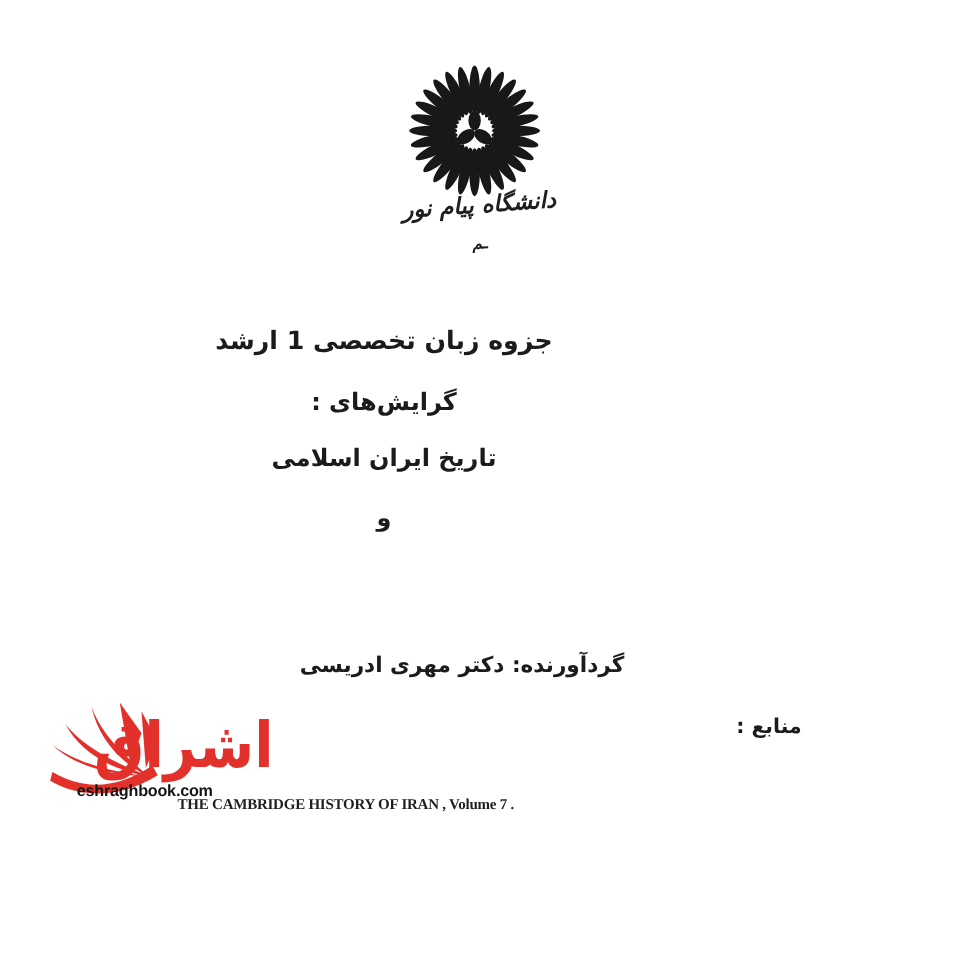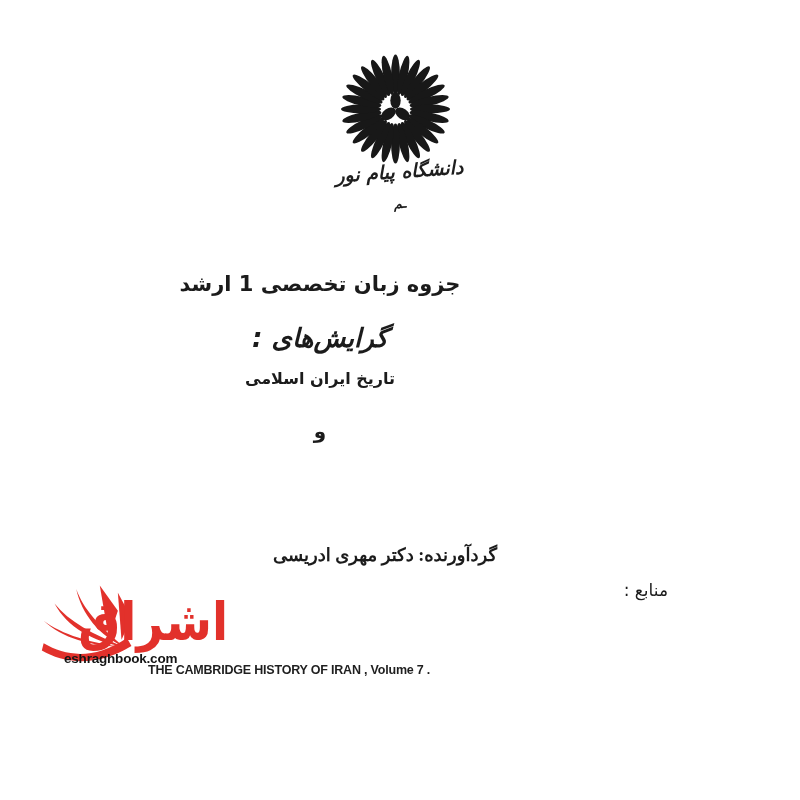--- a/index.html
+++ b/index.html
@@ -20,35 +20,35 @@
     left:376px;top:196px;width:48px;height:20px;text-align:center;
     font-style:italic;font-weight:bold;font-size:13px;transform:rotate(-4deg);
     color:#1e1e1e;
   }
   
   .fa-line{
     left:0;width:640px;text-align:center;direction:rtl;
     font-weight:bold;color:#1b1b1b;white-space:nowrap;
   }
   .t1{top:272px;font-size:21px;}
-  .t2{top:323px;font-size:26px;font-style:italic;}
-  .t3{top:369px;font-size:16px;}
+  .t2{top:323px;font-size:20px;}
+  .t3{top:369px;font-size:20px;}
   .t4{top:419px;font-size:20px;}
   .t5{top:459px;font-size:20px;}
   .compiler{
     left:0;top:544px;width:770px;text-align:center;direction:rtl;
-    font-weight:bold;font-size:18px;color:#1b1b1b;white-space:nowrap;font-family:Liberation Serif, serif;
+    font-weight:bold;font-size:18px;color:#1b1b1b;white-space:nowrap;
   }
   .sources{
-    right:132px;top:580px;direction:rtl;font-weight:normal;font-size:17px;
+    right:132px;top:596px;direction:rtl;font-weight:bold;font-size:17px;
     color:#1b1b1b;white-space:nowrap;
   }
   
   .ref{
-    left:148px;font-family:Liberation Sans, sans-serif;font-weight:bold;
+    left:148px;font-family:Liberation Serif, serif;font-weight:bold;
     font-size:12.5px;letter-spacing:-0.2px;color:#1f1f1f;white-space:nowrap;
   }
   .r1{top:663px;}
   .r2{top:696px;}
   
   .wm-book{left:34px;top:580px;width:108px;height:86px;}
   .wm-brand{
     left:124px;top:586px;width:104px;height:72px;direction:rtl;
     font-family:"DejaVu Sans",sans-serif;font-weight:bold;font-size:47px;
     line-height:72px;text-align:left;transform:scaleY(1.12);

